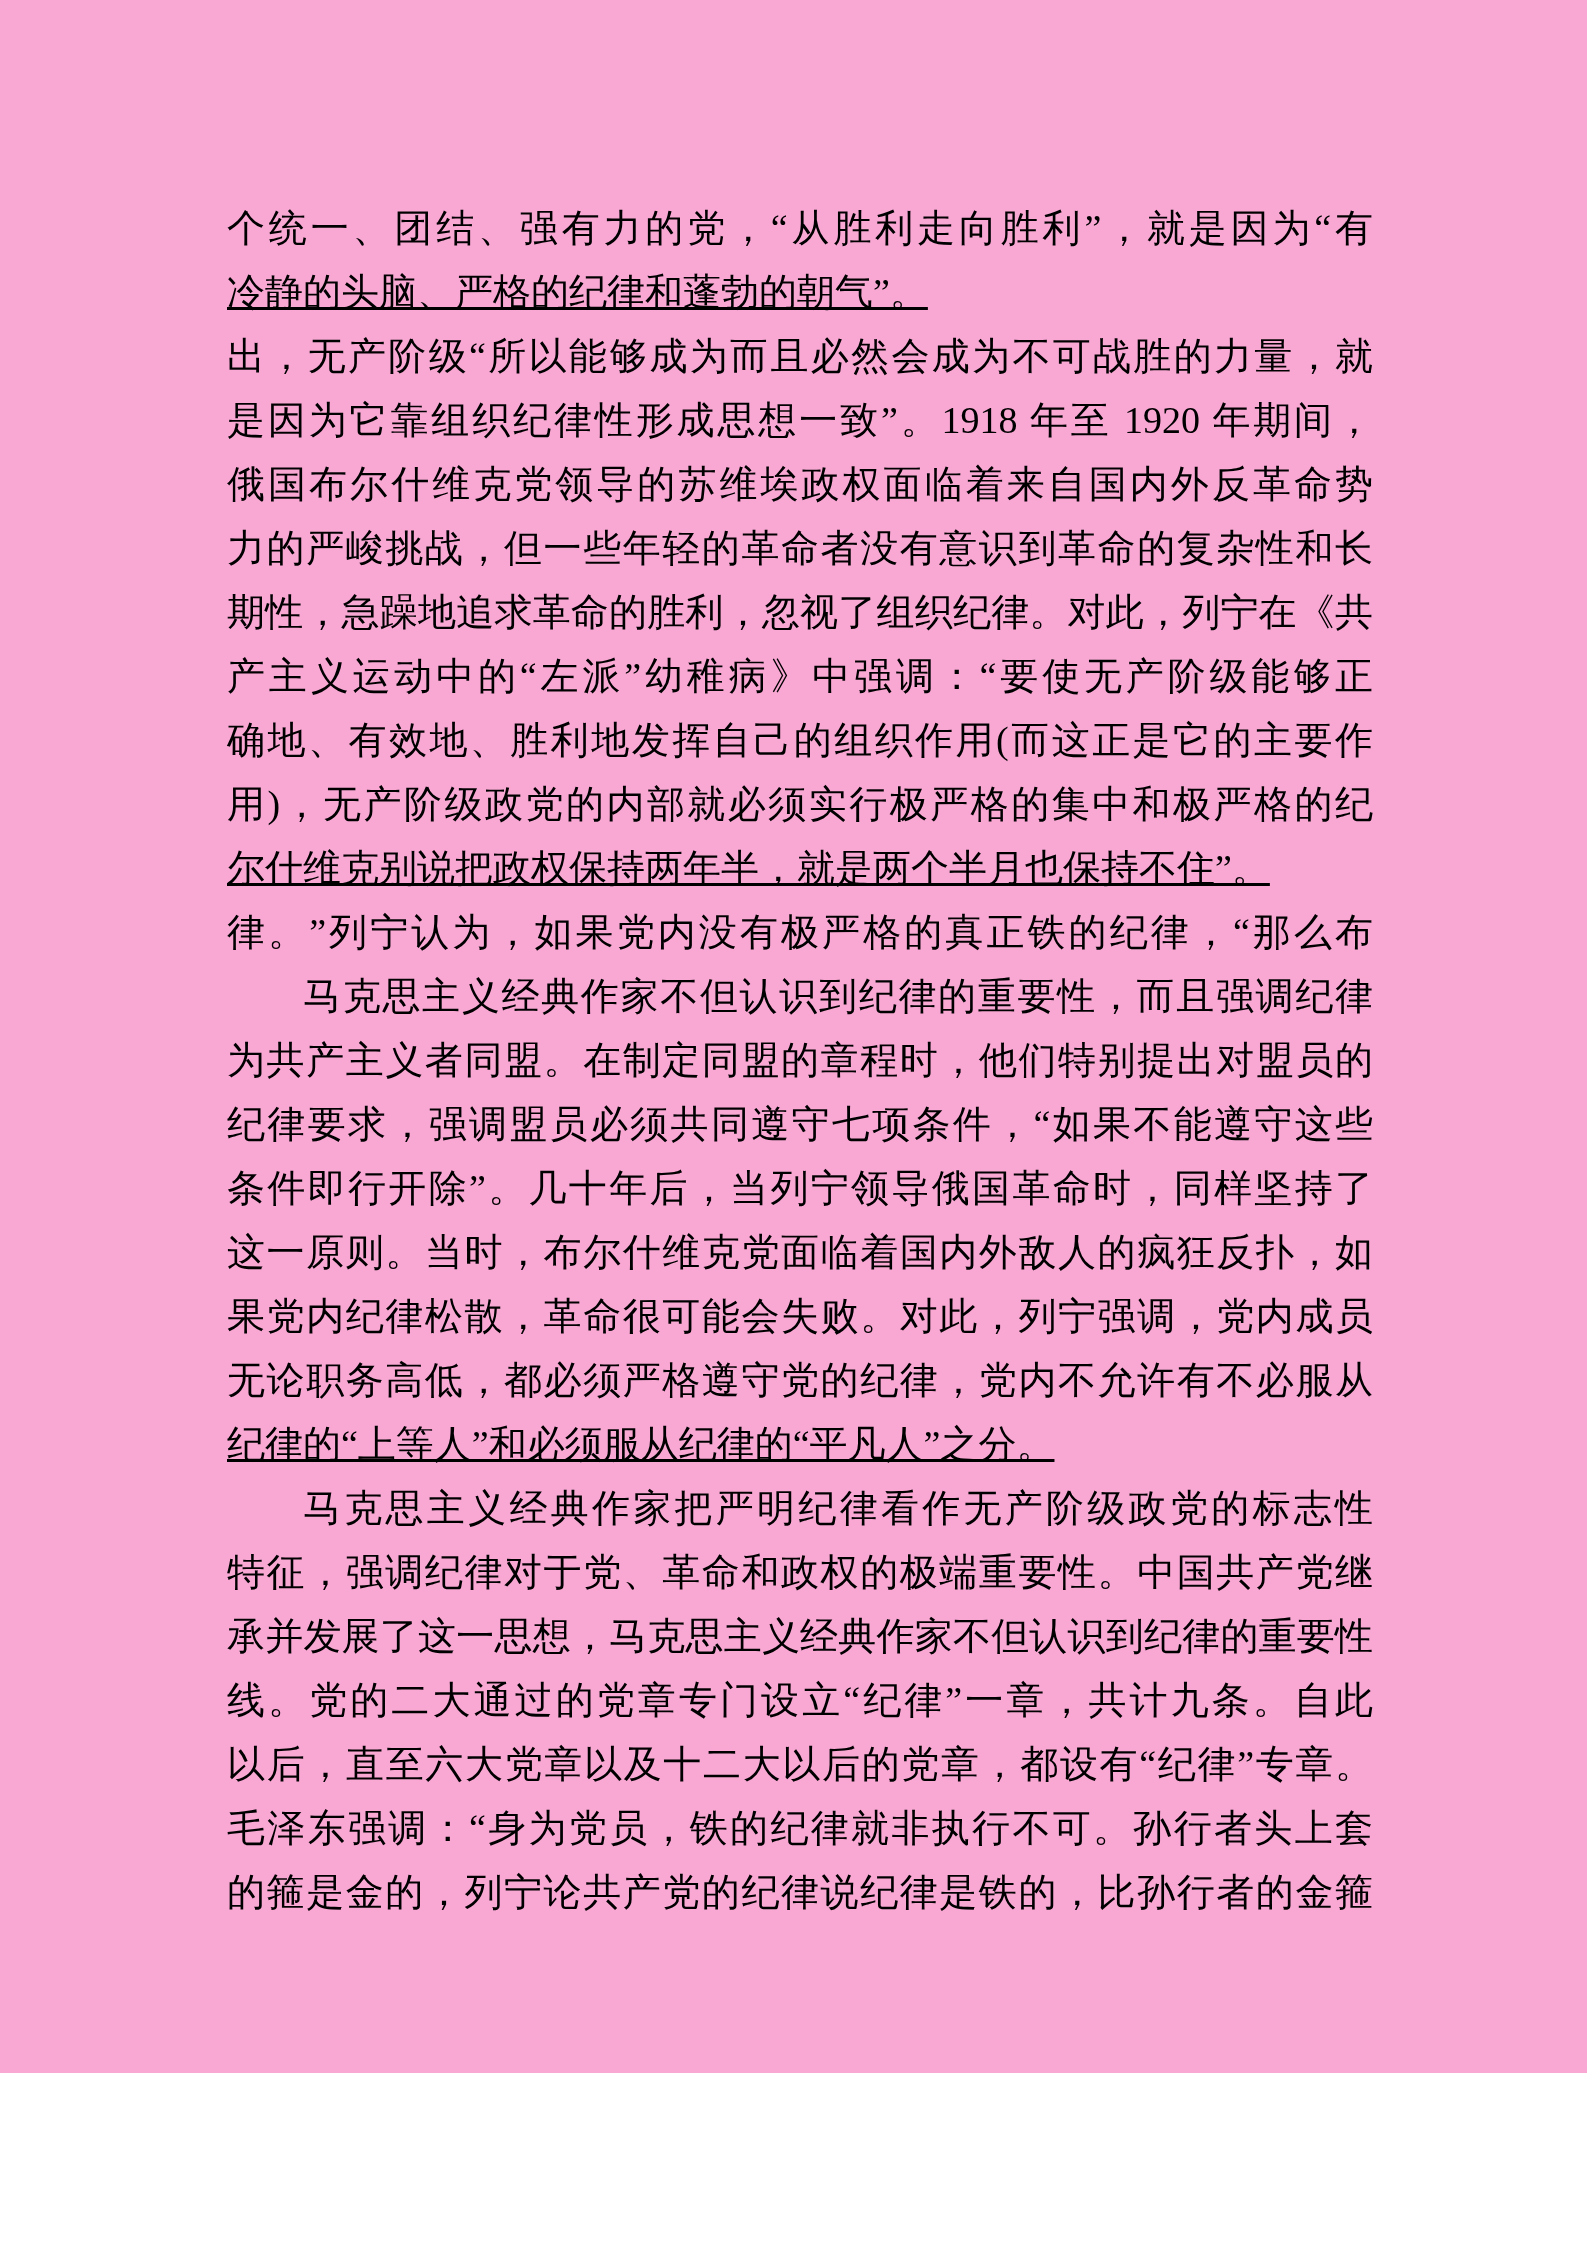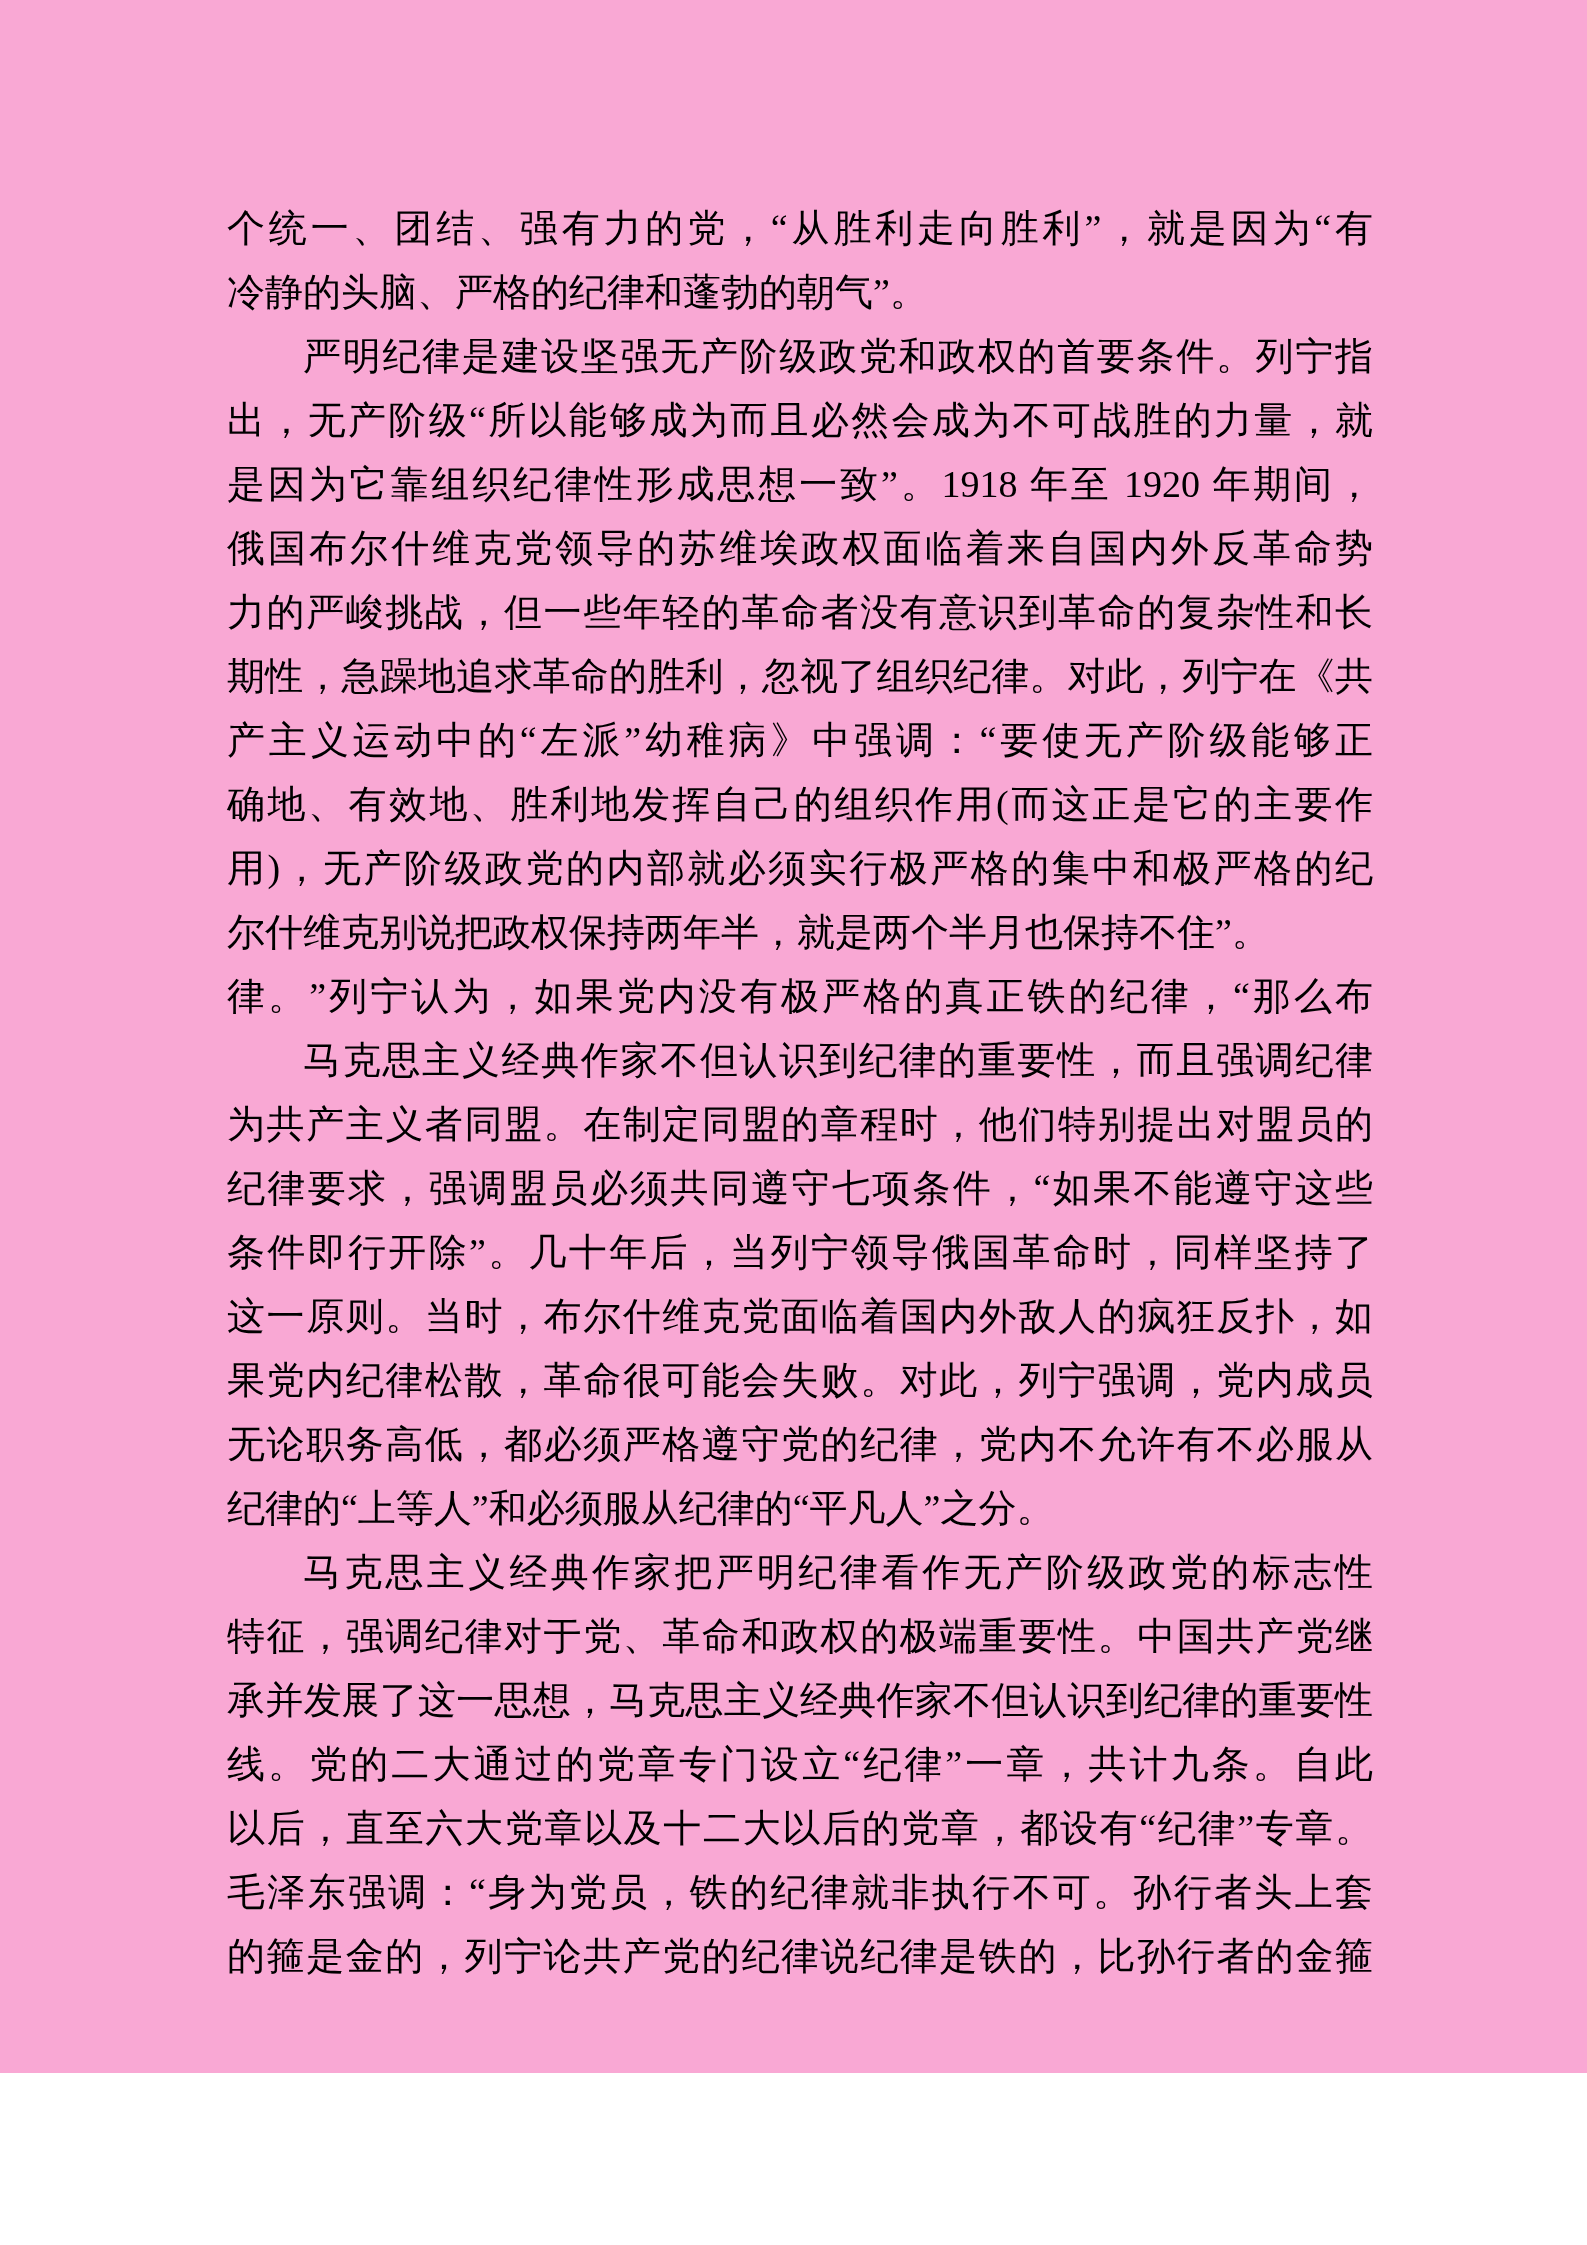--- a/index.html
+++ b/index.html
@@ -24,20 +24,21 @@
     font-size: 38px;
     line-height: 64px;
   }
   .line {
     text-align: justify;
     text-align-last: justify;
   }
   .line.end {
     text-align: left;
     text-align-last: left;
+    text-decoration: underline;
   }
   .line.indent {
     text-indent: 76px;
   }
   .pagenum {
     position: absolute;
     top: 2070px;
     left: 0;
     width: 100%;
     text-align: center;
@@ -45,21 +46,20 @@
     line-height: 44px;
   }
 </style>
 </head>
 <body>
 
 <div class="page">
   <div class="textblock" id="textblock">
       <div class="line">个统一、团结、强有力的党，“从胜利走向胜利”，就是因为“有</div>
       <div class="line end">冷静的头脑、严格的纪律和蓬勃的朝气”。</div>
-      <div class="line indent">严明纪律是建设坚强无产阶级政党和政权的首要条件。列宁指</div>
       <div class="line">出，无产阶级“所以能够成为而且必然会成为不可战胜的力量，就</div>
       <div class="line">是因为它靠组织纪律性形成思想一致”。1918 年至 1920 年期间，</div>
       <div class="line">俄国布尔什维克党领导的苏维埃政权面临着来自国内外反革命势</div>
       <div class="line">力的严峻挑战，但一些年轻的革命者没有意识到革命的复杂性和长</div>
       <div class="line">期性，急躁地追求革命的胜利，忽视了组织纪律。对此，列宁在《共</div>
       <div class="line">产主义运动中的“左派”幼稚病》中强调：“要使无产阶级能够正</div>
       <div class="line">确地、有效地、胜利地发挥自己的组织作用(而这正是它的主要作</div>
       <div class="line">用)，无产阶级政党的内部就必须实行极严格的集中和极严格的纪</div>
       <div class="line end">尔什维克别说把政权保持两年半，就是两个半月也保持不住”。</div>
       <div class="line">律。”列宁认为，如果党内没有极严格的真正铁的纪律，“那么布</div>

